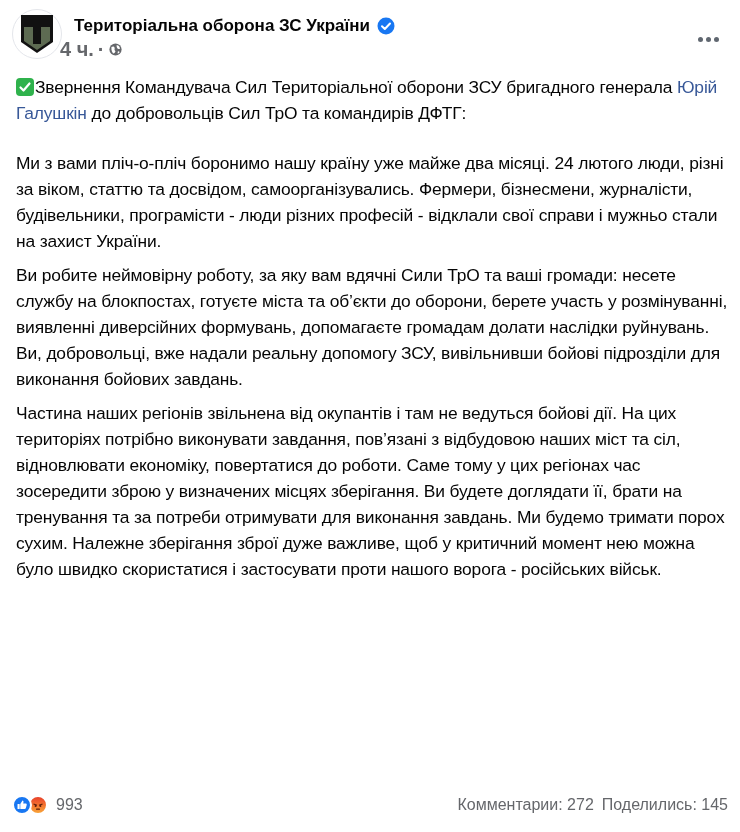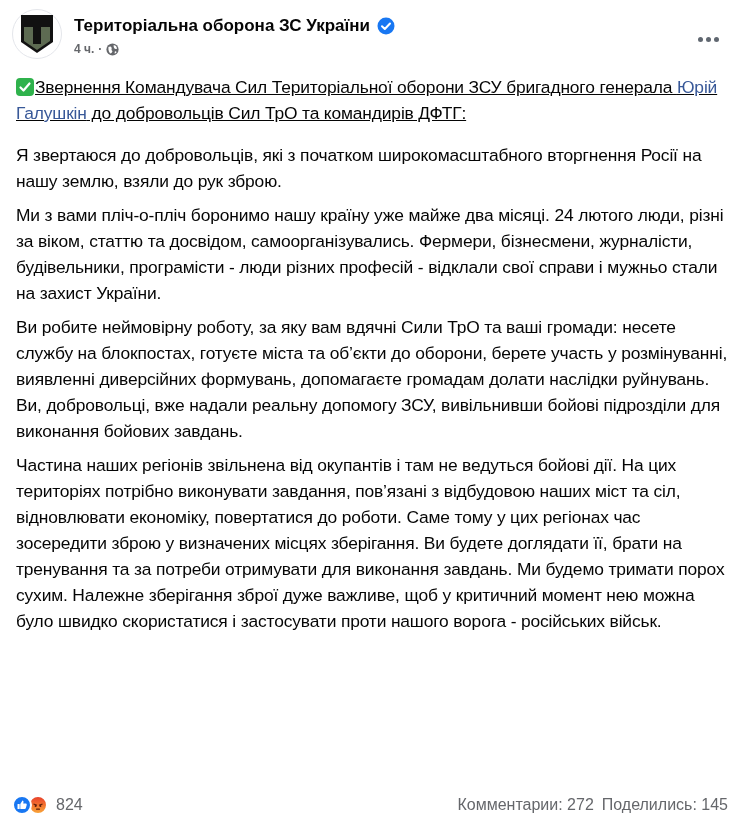--- a/index.html
+++ b/index.html
@@ -7,30 +7,30 @@
     body { font-family: "Liberation Sans", "DejaVu Sans", sans-serif; color: #050505; position: relative; }
 
     .post { position: absolute; left: 0; top: 0; width: 740px; height: 832px; background: #fff; }
 
     
     .header { position: absolute; left: 12px; top: 9px; right: 12px; height: 56px; }
     .avatar { position: absolute; left: 0; top: 0; width: 50px; height: 50px; border-radius: 50%;
               border: 1px solid #e4e6eb; background: #fff; display: flex; align-items: center; justify-content: center; }
     .author { position: absolute; left: 62px; top: 6px; font-size: 17px; font-weight: 700; color: #050505; line-height: 22px; display: flex; align-items: center; white-space: nowrap; }
     .verified { margin-left: 7px; width: 18px; height: 18px; display: inline-block; }
-    .meta { position: absolute; left: 62px; top: 31px; font-size: 12px; color: #65676b; font-weight: 700; display: flex; align-items: center; line-height: 18px; }
+    .meta { position: absolute; left: 48px; top: 31px; font-size: 20px; color: #65676b; font-weight: 700; display: flex; align-items: center; line-height: 18px; }
     .meta .sep { margin: 0 4px; font-weight: 700; }
     .globe { width: 13px; height: 13px; display: inline-block; }
     .more { position: absolute; right: 4px; top: 22px; width: 32px; height: 16px; display: flex; align-items: center; justify-content: center; cursor: pointer; }
     .more .dot { width: 5px; height: 5px; border-radius: 50%; background: #606770; margin: 0 1.5px; }
 
     
     .content { position: absolute; left: 16px; top: 74px; width: 712px; font-size: 17.4px; line-height: 26px; color: #050505; letter-spacing: -0.15px; }
     .content p { margin-bottom: 8px; }
-    .content p.first { margin-bottom: 16px; text-decoration: underline; }
+    .content p.first { margin-bottom: 24px; }
     .check { display: inline-block; width: 18px; height: 18px; background: #2fb24c; border-radius: 4px; vertical-align: -3px; position: relative; margin-right: 1px; }
     .check svg { position: absolute; left: 2px; top: 2px; }
     .link { color: #385898; cursor: pointer; }
 
     
     .footer { position: absolute; left: 12px; right: 12px; top: 790px; height: 30px; display: flex; align-items: center; justify-content: space-between; }
     .reactions { display: flex; align-items: center; cursor: pointer; }
     .react-icon { width: 20px; height: 20px; border-radius: 50%; border: 2px solid #fff; position: relative; }
     .react-like { background: #1877f2; z-index: 2; }
     .react-angry { background: #f25a2e; margin-left: -4px; z-index: 1;
@@ -81,21 +81,20 @@
   </div>
 
   <div class="content">
     <p class="first">
       <span class="check">
         <svg width="14" height="14" viewBox="0 0 14 14">
             <path d="M2.5 7.5 L5.5 10.5 L11.5 3.5" stroke="#fff" stroke-width="2.2" fill="none" stroke-linecap="round" stroke-linejoin="round"></path>
           </svg>
       </span><span>Звернення Командувача Сил Територіальної оборони ЗСУ бригадного генерала </span><span class="link">Юрій Галушкін</span><span> до добровольців Сил ТрО та командирів ДФТГ:</span>
     </p>
-    <p>Я звертаюся до добровольців, які з початком широкомасштабного вторгнення Росії на нашу землю, взяли до рук зброю.</p>
     <p>Ми з вами пліч-о-пліч боронимо нашу країну уже майже два місяці. 24 лютого люди, різні за віком, статтю та досвідом, самоорганізувались. Фермери, бізнесмени, журналісти, будівельники, програмісти - люди різних професій - відклали свої справи і мужньо стали на захист України.</p>
     <p>Ви робите неймовірну роботу, за яку вам вдячні Сили ТрО та ваші громади: несете службу на блокпостах, готуєте міста та об’єкти до оборони, берете участь у розмінуванні, виявленні диверсійних формувань, допомагаєте громадам долати наслідки руйнувань. Ви, добровольці, вже надали реальну допомогу ЗСУ, вивільнивши бойові підрозділи для виконання бойових завдань.</p>
     <p>Частина наших регіонів звільнена від окупантів і там не ведуться бойові дії. На цих територіях потрібно виконувати завдання, пов’язані з відбудовою наших міст та сіл, відновлювати економіку, повертатися до роботи. Саме тому у цих регіонах час зосередити зброю у визначених місцях зберігання. Ви будете доглядати її, брати на тренування та за потреби отримувати для виконання завдань. Ми будемо тримати порох сухим. Належне зберігання зброї дуже важливе, щоб у критичний момент нею можна було швидко скористатися і застосувати проти нашого ворога - російських військ.</p>
   </div>
 
   <div class="footer">
     <div class="reactions">
       <span class="react-icon react-like">
         <svg width="16" height="16" viewBox="0 0 16 16" style="position:absolute;left:0;top:0">
           <rect x="3.5" y="7" width="2.2" height="5" rx="0.5" fill="#fff"></rect>
@@ -104,21 +103,21 @@
       </span>
       <span class="react-icon react-angry">
         <svg width="16" height="16" viewBox="0 0 16 16" style="position:absolute;left:0;top:0">
           <path d="M3.5 7 L7 8.2" stroke="#5a1d0a" stroke-width="1.2"></path>
           <path d="M12.5 7 L9 8.2" stroke="#5a1d0a" stroke-width="1.2"></path>
           <circle cx="5.6" cy="9" r="1" fill="#5a1d0a"></circle>
           <circle cx="10.4" cy="9" r="1" fill="#5a1d0a"></circle>
           <rect x="6" y="11.5" width="4" height="1.3" rx="0.6" fill="#5a1d0a"></rect>
         </svg>
       </span>
-      <span class="react-count">824</span>
+      <span class="react-count">993</span>
     </div>
     <div class="stats">
       <span>Комментарии: 272</span>
       <span class="gap"></span>
       <span>Поделились: 145</span>
     </div>
   </div>
 
 </div>
 

